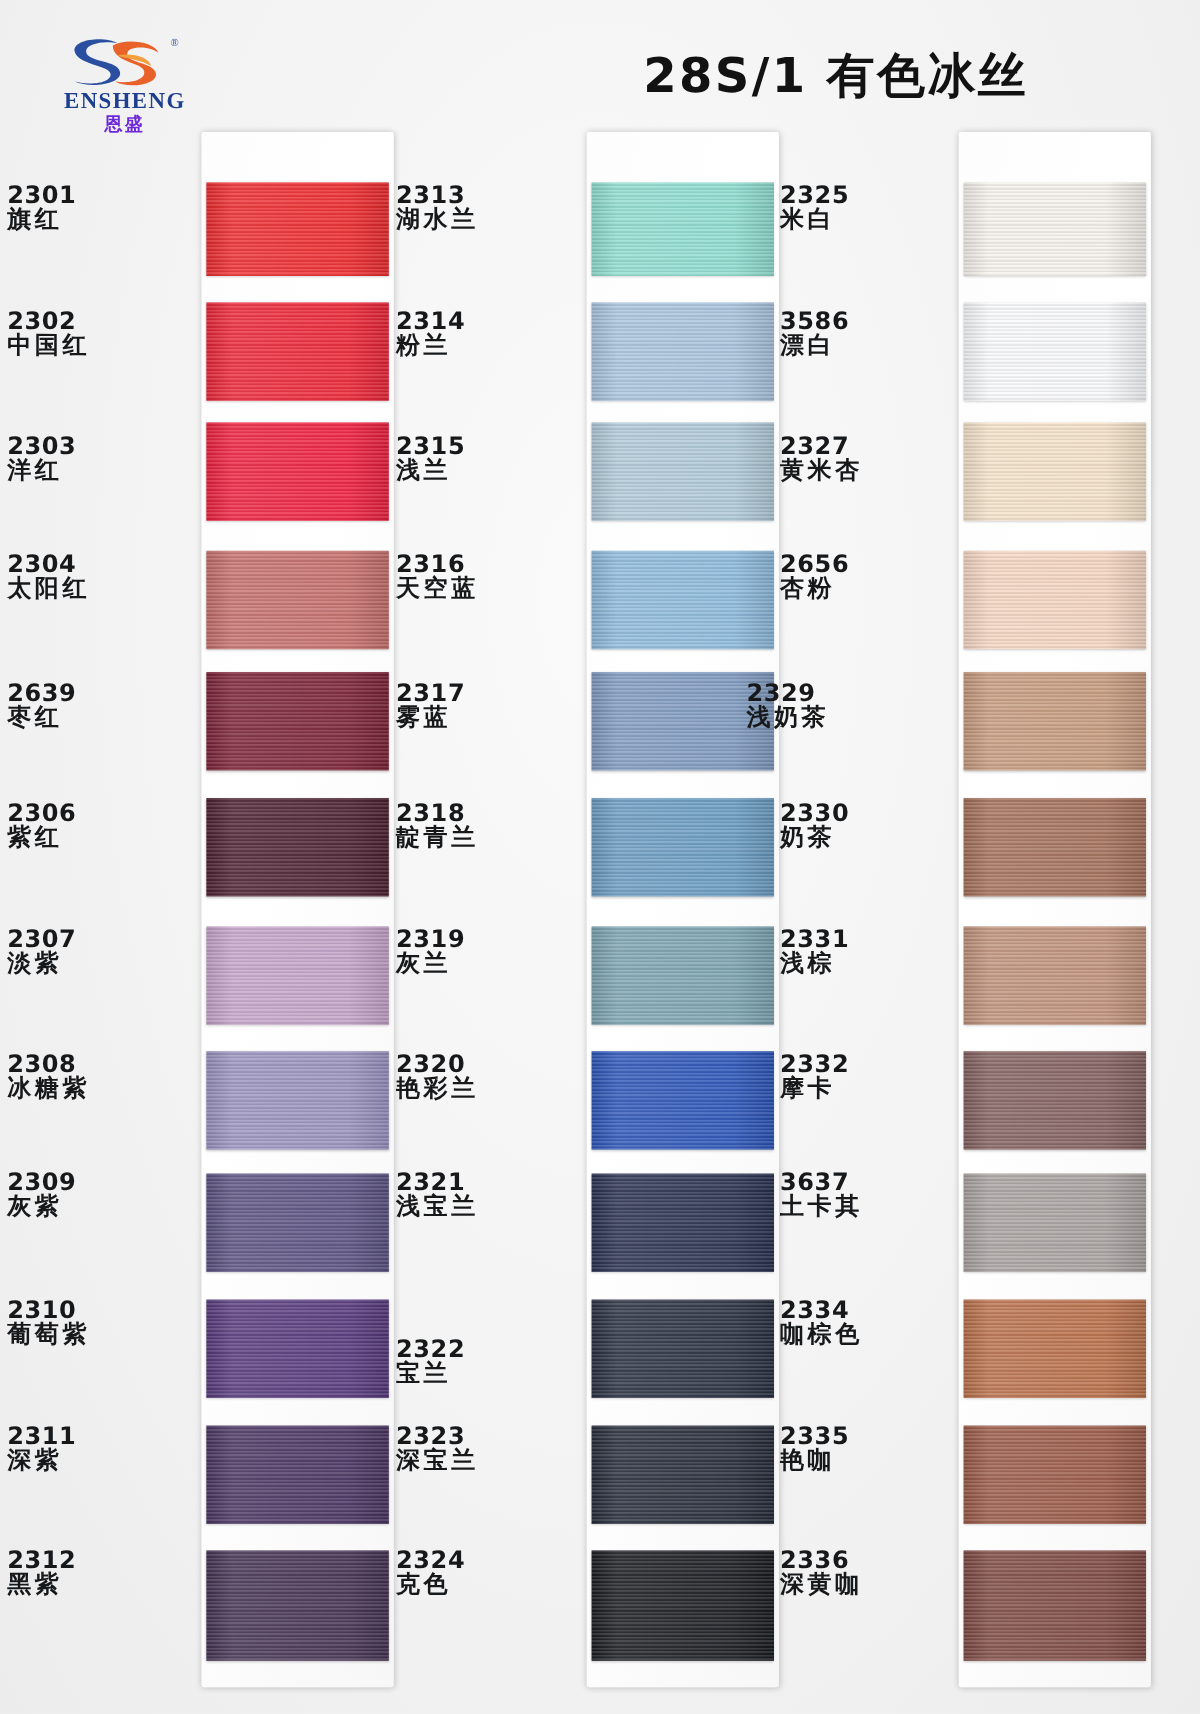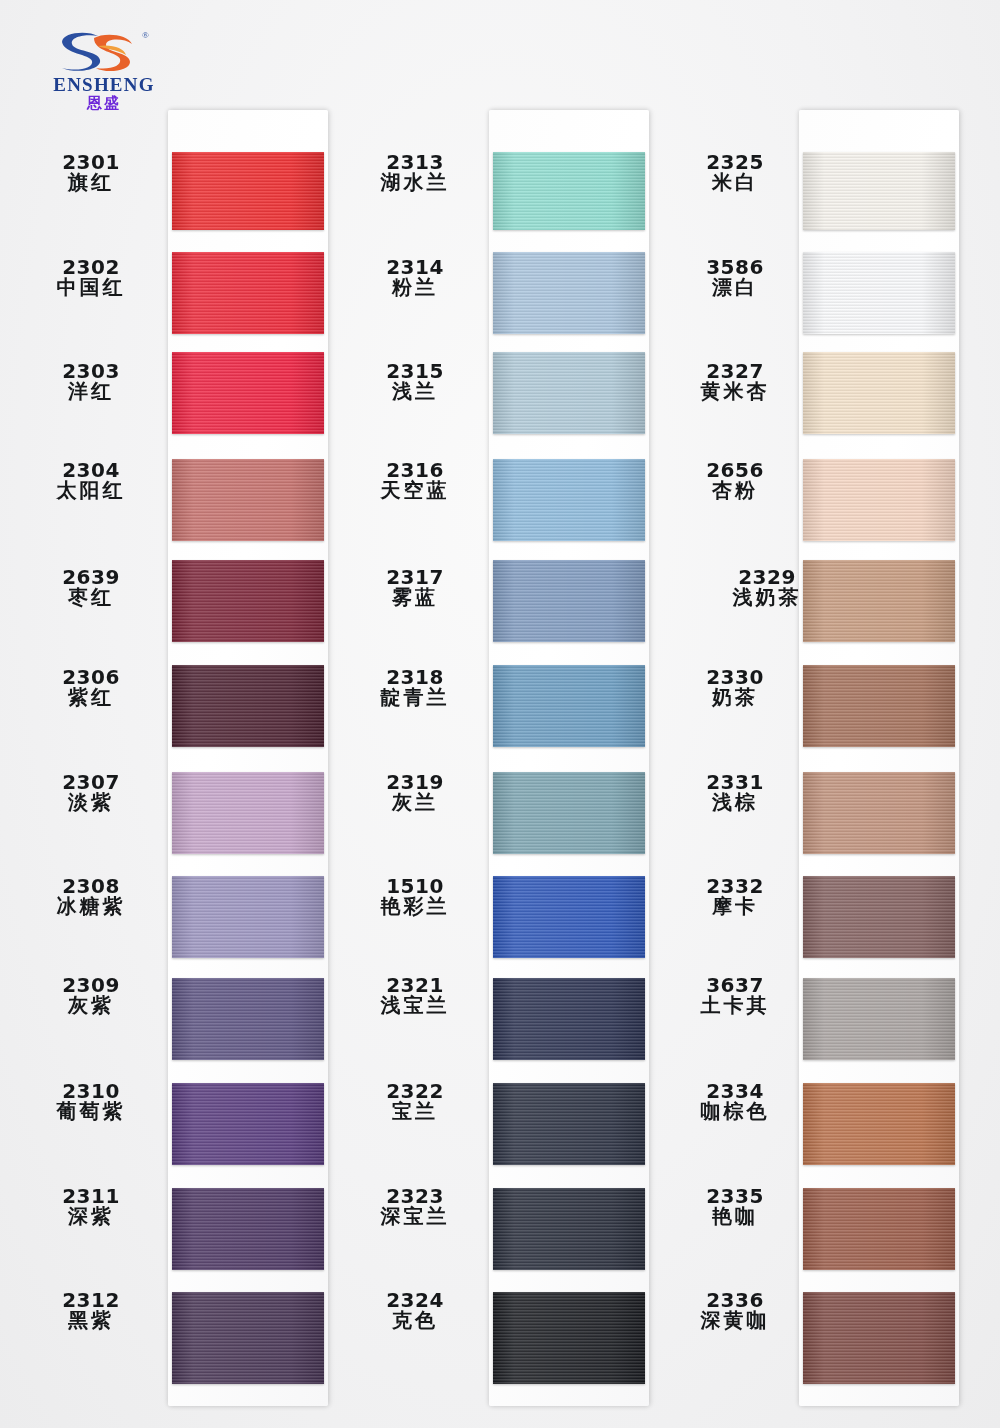--- a/index.html
+++ b/index.html
@@ -55,21 +55,21 @@
     position:absolute;top:110px;width:160px;height:1296px;
     background:linear-gradient(100deg,#fdfdfd 0%,#ffffff 40%,#f7f7f8 100%);
     box-shadow:0 0 5px rgba(0,0,0,.16), 2px 0 6px rgba(0,0,0,.06);
     border-radius:2px;
   }
   .card.c1{left:168px;}
   .card.c2{left:489px;}
   .card.c3{left:799px;}
 
   .lblcell{
-    position:absolute;width:170px;text-align:center;color:#16181a;
+    position:absolute;width:170px;color:#16181a;
   }
   .lbl-code{
     font-family:"DejaVu Sans","Liberation Sans",sans-serif;
     font-weight:bold;font-size:20px;letter-spacing:.5px;line-height:1;
   }
   .lbl-name{
     font-family:"DejaVu Sans","Liberation Sans",sans-serif;
     font-weight:bold;font-size:20px;letter-spacing:3px;line-height:1;
   }
 
@@ -111,20 +111,21 @@
       <path d="M40 10 C50 4, 74 6, 78 16 C70 10, 52 10, 52 17
                C52 25, 76 24, 76 34 C76 43, 52 46, 42 40 C56 42, 68 38, 66 31
                C64 24, 40 24, 40 10 Z" fill="#e8622a"></path>
       <path d="M44 18 C58 16, 70 20, 72 27 C62 21, 50 21, 44 18 Z" fill="#f2a03d"></path>
     </svg>
     <span class="logo-r">®</span>
     <div class="logo-en">ENSHENG</div>
     <div class="logo-cn">恩盛</div>
   </div>
 
+  <div class="title">28S/1  有色冰丝</div>
 </div>
 
 <div class="card c1"></div>
 <div class="card c2"></div>
 <div class="card c3"></div>
 
 <div id="cols">
     <div class="lblcell" style="left: 6px; top: 152px;">
       <div class="lbl-code">2301</div>
       <div class="lbl-name">旗红</div>
@@ -214,30 +215,30 @@
       <div class="lbl-code">2318</div>
       <div class="lbl-name">靛青兰</div>
     </div>
     <div class="swatch" title="2318 靛青兰" style="left: 493px; top: 665px; height: 82px; background: rgb(106, 156, 193);"></div>
     <div class="lblcell" style="left: 330px; top: 772px;">
       <div class="lbl-code">2319</div>
       <div class="lbl-name">灰兰</div>
     </div>
     <div class="swatch" title="2319 灰兰" style="left: 493px; top: 772px; height: 82px; background: rgb(124, 164, 177);"></div>
     <div class="lblcell" style="left: 330px; top: 876px;">
-      <div class="lbl-code">1510</div>
+      <div class="lbl-code">2320</div>
       <div class="lbl-name">艳彩兰</div>
     </div>
     <div class="swatch" title="2320 艳彩兰" style="left: 493px; top: 876px; height: 82px; background: rgb(44, 85, 184);"></div>
     <div class="lblcell" style="left: 330px; top: 975px;">
       <div class="lbl-code">2321</div>
       <div class="lbl-name">浅宝兰</div>
     </div>
     <div class="swatch" title="2321 浅宝兰" style="left: 493px; top: 978px; height: 82px; background: rgb(42, 49, 80);"></div>
-    <div class="lblcell" style="left: 330px; top: 1081px;">
+    <div class="lblcell" style="left: 330px; top: 1114px;">
       <div class="lbl-code">2322</div>
       <div class="lbl-name">宝兰</div>
     </div>
     <div class="swatch" title="2322 宝兰" style="left: 493px; top: 1083px; height: 82px; background: rgb(42, 48, 65);"></div>
     <div class="lblcell" style="left: 330px; top: 1186px;">
       <div class="lbl-code">2323</div>
       <div class="lbl-name">深宝兰</div>
     </div>
     <div class="swatch" title="2323 深宝兰" style="left: 493px; top: 1188px; height: 82px; background: rgb(39, 44, 58);"></div>
     <div class="lblcell" style="left: 330px; top: 1290px;">
@@ -258,21 +259,21 @@
     <div class="lblcell" style="left: 650px; top: 361px;">
       <div class="lbl-code">2327</div>
       <div class="lbl-name">黄米杏</div>
     </div>
     <div class="swatch" title="2327 黄米杏" style="left: 803px; top: 352px; height: 82px; background: rgb(244, 226, 202);"></div>
     <div class="lblcell" style="left: 650px; top: 460px;">
       <div class="lbl-code">2656</div>
       <div class="lbl-name">杏粉</div>
     </div>
     <div class="swatch" title="2328 杏粉" style="left: 803px; top: 459px; height: 82px; background: rgb(245, 213, 194);"></div>
-    <div class="lblcell" style="left: 682px; top: 567px;">
+    <div class="lblcell" style="left: 622px; top: 567px;">
       <div class="lbl-code">2329</div>
       <div class="lbl-name">浅奶茶</div>
     </div>
     <div class="swatch" title="2329 浅奶茶" style="left: 803px; top: 560px; height: 82px; background: rgb(198, 154, 126);"></div>
     <div class="lblcell" style="left: 650px; top: 667px;">
       <div class="lbl-code">2330</div>
       <div class="lbl-name">奶茶</div>
     </div>
     <div class="swatch" title="2330 奶茶" style="left: 803px; top: 665px; height: 82px; background: rgb(164, 112, 90);"></div>
     <div class="lblcell" style="left: 650px; top: 772px;">

